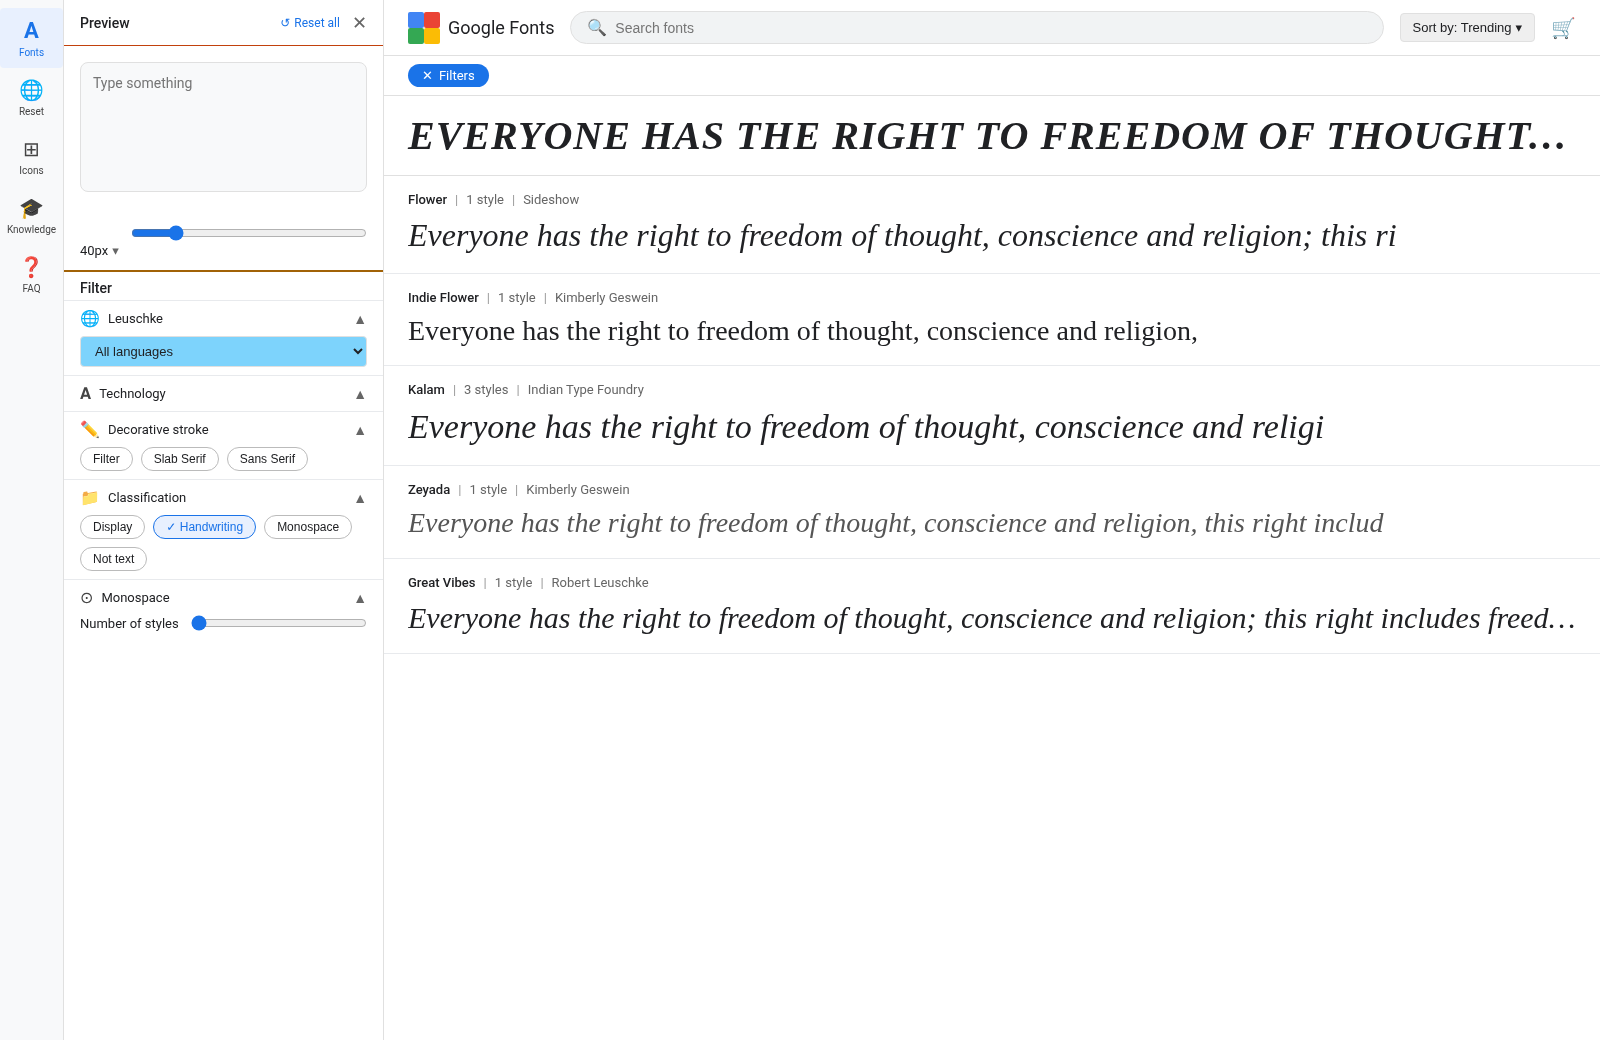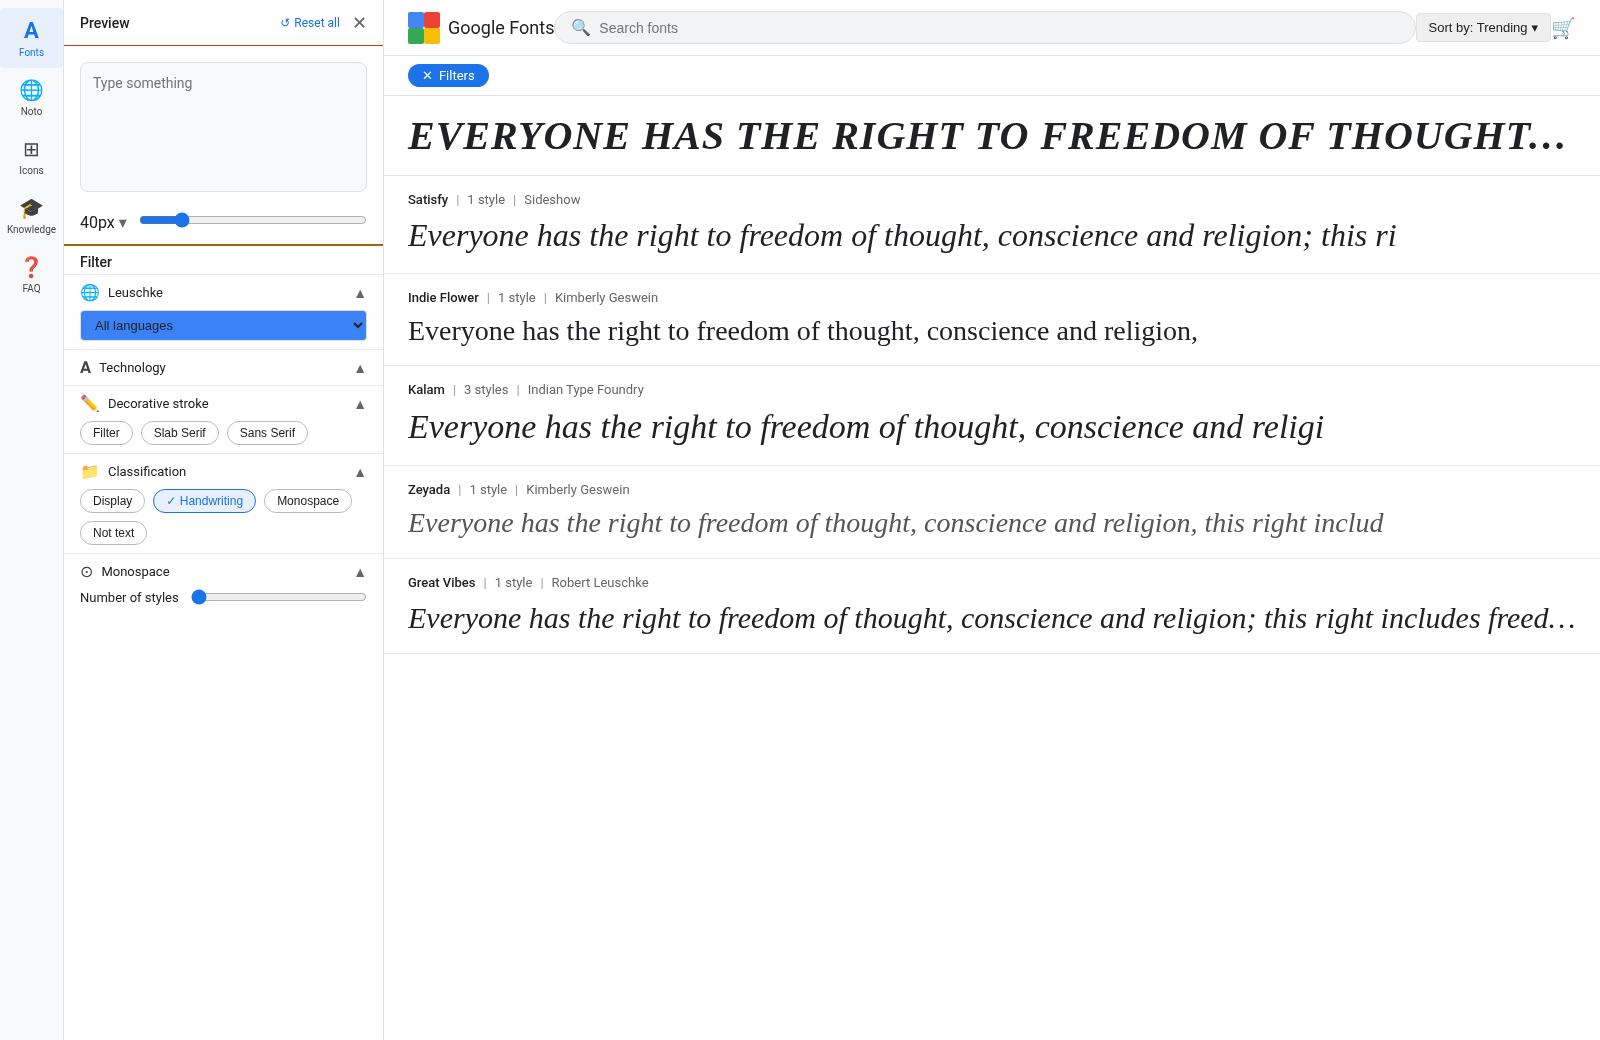--- a/index.html
+++ b/index.html
@@ -81,22 +81,23 @@
     .font-size-row {
       display: flex;
       align-items: center;
       padding: 4px 16px 12px;
       gap: 12px;
     }
     .font-size-label {
       display: flex;
       align-items: center;
       gap: 4px;
-      font-size: 16px;
-      color: #202124;
+      font-size: 13px;
+      color: #202124;
+      margin-top: 31px;
     }
     .slider-container { flex: 1; }
     input[type=range] {
       width: 100%;
       accent-color: #1a73e8;
       cursor: pointer;
     }
 
     
     .filter-header {
@@ -128,21 +129,21 @@
 
     
     .lang-select {
       margin-top: 8px;
       width: 100%;
       padding: 6px 10px;
       border: 1px solid #e0e0e0;
       border-radius: 4px;
       font-size: 13px;
       color: #202124;
-      background: #3b82f6;
+      background: #7dd3fc;
       cursor: pointer;
     }
 
     
     .chips { display: flex; flex-wrap: wrap; gap: 8px; margin-top: 8px; }
     .chip {
       padding: 4px 12px;
       border: 1px solid #bbb;
       border-radius: 16px;
       font-size: 12px;
@@ -163,21 +164,21 @@
       flex-direction: column;
       overflow: hidden;
     }
 
     
     .top-bar {
       display: flex;
       align-items: center;
       padding: 17px 24px;
       border-bottom: 1px solid #e0e0e0;
-      gap: 0;
+      gap: 16px;
       height: 56px;
       flex-shrink: 0;
     }
     .logo { display: flex; align-items: center; gap: 8px; }
     .logo-text { font-size: 18px; font-weight: 400; color: #202124; }
     .search-bar {
       flex: 1;
       display: flex;
       align-items: center;
       border: 1px solid #e0e0e0;
@@ -290,21 +291,21 @@
 </head>
 <body>
 
 <nav class="left-nav">
   <div class="nav-item active">
     <span class="icon" style="font-weight:700; font-size:22px; color:#1a73e8;">A</span>
     <span class="label">Fonts</span>
   </div>
   <div class="nav-item">
     <span class="icon">🌐</span>
-    <span class="label">Noto</span>
+    <span class="label">Reset</span>
   </div>
   <div class="nav-item">
     <span class="icon">⊞</span>
     <span class="label">Icons</span>
   </div>
   <div class="nav-item">
     <span class="icon">🎓</span>
     <span class="label">Knowledge</span>
   </div>
   <div class="nav-item">
@@ -445,21 +446,21 @@
   </div>
 
   <div class="font-list">
 
     <div class="font-list-preview">
       <span>EVERYONE HAS THE RIGHT TO FREEDOM OF THOUGHT, CONSCIENCE A</span>
     </div>
 
     <div class="font-entry">
       <div class="font-meta">
-        <span class="font-name">Satisfy</span>
+        <span class="font-name">Flower</span>
         <span class="font-divider">|</span>
         <span class="font-styles">1 style</span>
         <span class="font-divider">|</span>
         <span class="font-author">Sideshow</span>
       </div>
       <div class="font-preview-text" style="font-family: 'Brush Script MT', cursive; font-style: italic; font-size: 32px;">
         Everyone has the right to freedom of thought, conscience and religion; this ri
       </div>
     </div>
 

